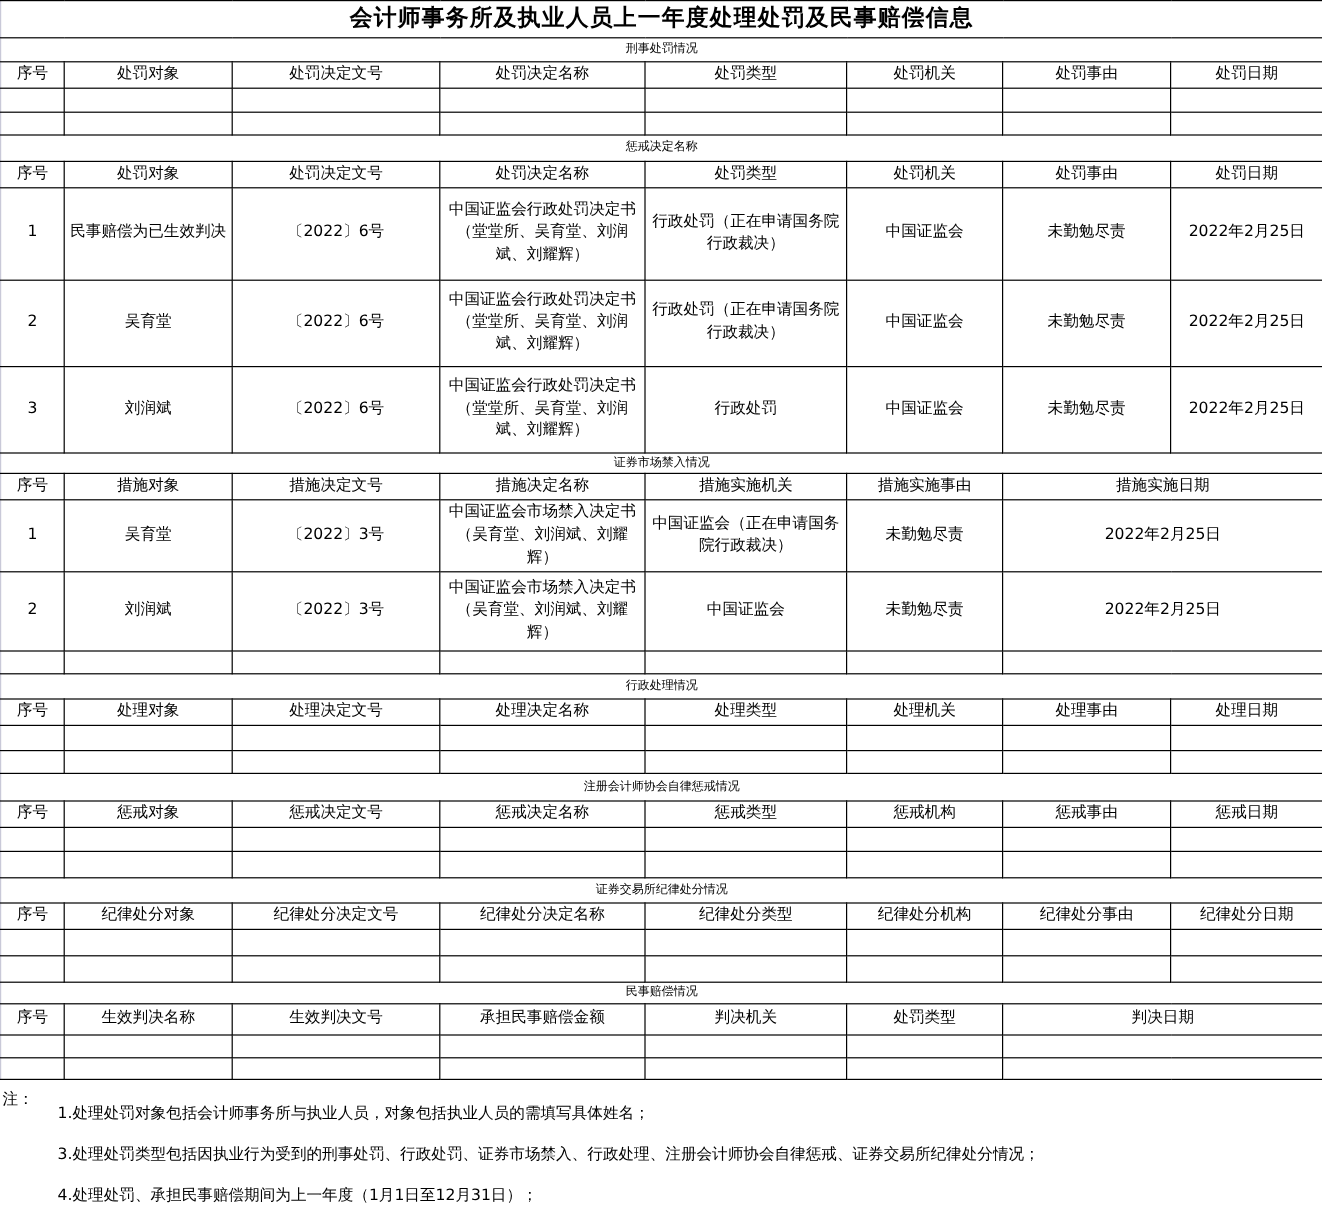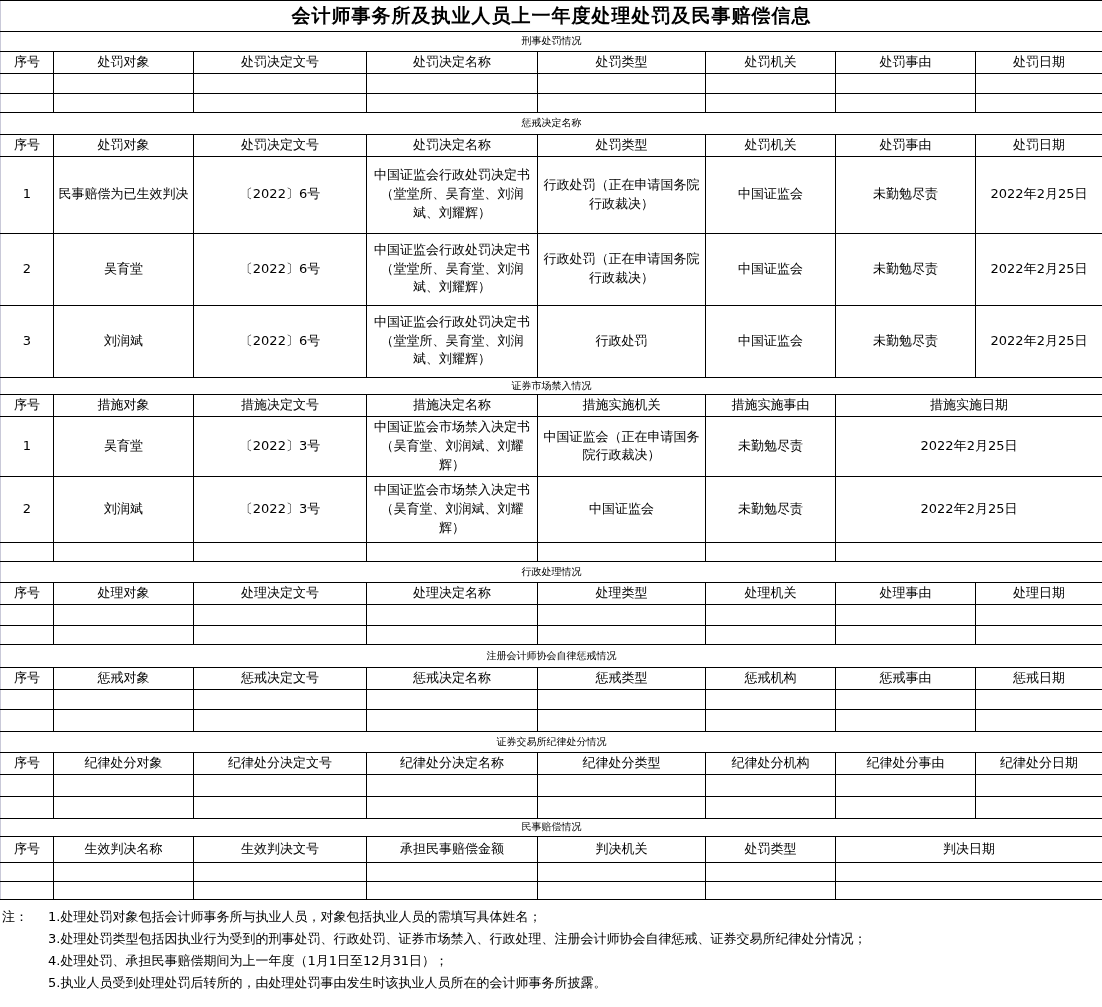--- a/index.html
+++ b/index.html
@@ -36,21 +36,21 @@
   tr.band td { font-size: 10px; }
   
   tr.green-mark > td:first-child { border-left: 3px solid #00be78; }
   .notes {
     position: relative;
     padding: 6px 4px 0 48px;
     font-size: 13px;
     line-height: 22px;
   }
   .notes .note-label { position: absolute; left: 2px; top: 6px; }
-  .note-line { white-space: nowrap; }
+  .note-line { white-space: nowrap; margin-top: 12px; }
 </style>
 </head>
 <body>
 
 <div class="sheet">
   <table class="grid">
     <colgroup>
       <col style="width:53px">
         <col style="width:140px">
         <col style="width:173px">

